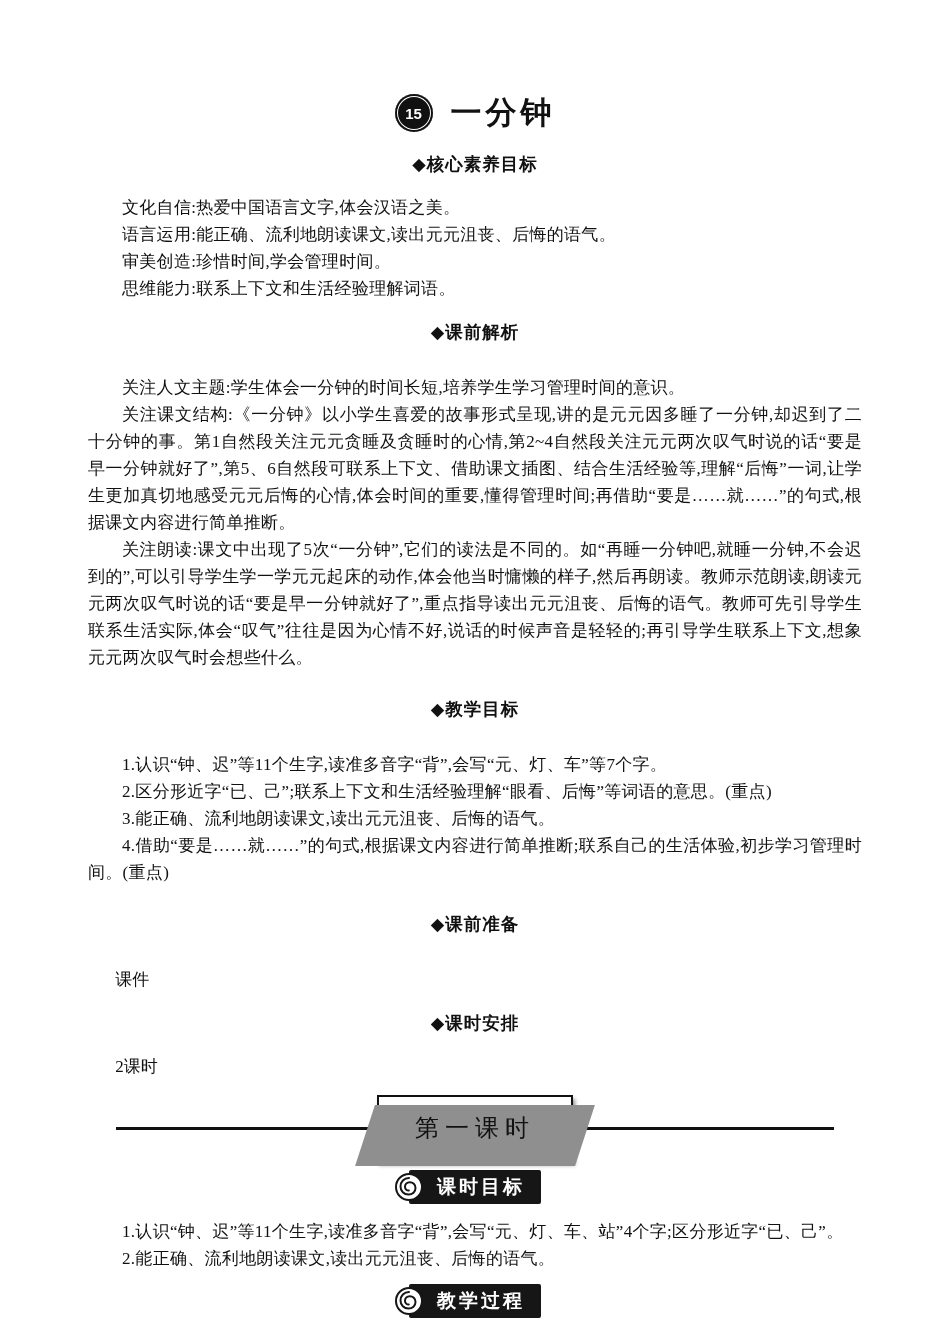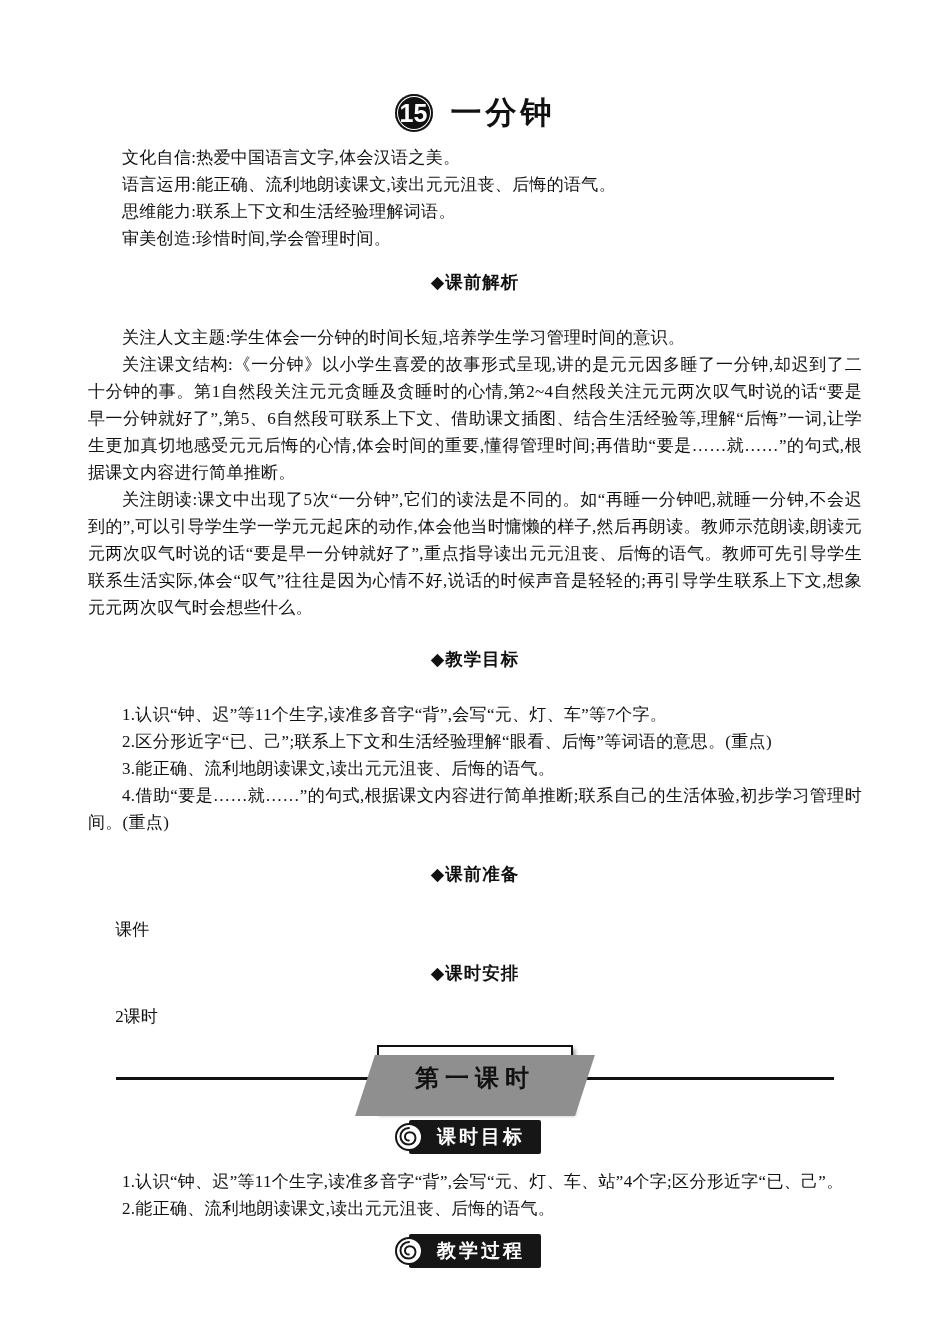--- a/index.html
+++ b/index.html
@@ -15,21 +15,21 @@
     overflow:hidden;
   }
 
   
   .title-row { text-align:center; margin-bottom:10px; white-space:nowrap; }
   .num-circle {
     display:inline-flex; align-items:center; justify-content:center;
     width:38px; height:38px; border-radius:50%;
     background:#111; color:#fff;
     font-family:"Liberation Sans","DejaVu Sans",sans-serif;
-    font-weight:bold; font-size:25px;
+    font-weight:bold; font-size:15px;
     vertical-align:middle; margin-right:14px;
     box-shadow:inset 0 0 0 2px #111, inset 0 0 0 3px #fff;
   }
   .lesson-title {
     font-size:31px; font-weight:bold; letter-spacing:4px; vertical-align:middle;
     font-family:"Liberation Sans","DejaVu Sans",sans-serif;
   }
 
   
   .sec-heading {
@@ -56,21 +56,21 @@
   .banner-wrap { position:relative; height:52px; margin:22px 28px 16px 28px; }
   .banner-line {
     position:absolute; left:0; right:0; top:50%; height:3px; margin-top:-1px;
     background:#111;
   }
   .banner-ribbon {
     position:absolute; left:50%; top:50%;
     transform:translate(-50%,-50%);
     background:#ffffff; border:2px solid #111;
     padding:15px 36px;
-    font-size:24px; font-weight:bold; letter-spacing:6px;
+    font-size:24px; font-weight:normal; letter-spacing:6px;
     font-family:"Liberation Sans","DejaVu Sans",sans-serif;
     box-shadow:2px 4px 4px rgba(0,0,0,0.45);
   }
   .banner-ribbon::before {
     content:""; position:absolute; z-index:-1;
     left:-14px; right:-14px; top:8px; bottom:-7px;
     background:#8f8f8f; transform:skewX(-18deg);
   }
 
   
@@ -92,25 +92,26 @@
 </head>
 <body>
 
 <div class="page">
 
   <div class="title-row">
     <span class="num-circle">15</span>
     <span class="lesson-title">一分钟</span>
   </div>
 
+  <div class="sec-heading">◆核心素养目标</div>
   <div class="goal-list">
     <p class="body-p noj">文化自信:热爱中国语言文字,体会汉语之美。</p>
     <p class="body-p noj">语言运用:能正确、流利地朗读课文,读出元元沮丧、后悔的语气。</p>
+    <p class="body-p noj">审美创造:珍惜时间,学会管理时间。</p>
     <p class="body-p noj">思维能力:联系上下文和生活经验理解词语。</p>
-    <p class="body-p noj">审美创造:珍惜时间,学会管理时间。</p>
   </div>
 
   <div class="sec-heading sp-after">◆课前解析</div>
   <p class="body-p">关注人文主题:学生体会一分钟的时间长短,培养学生学习管理时间的意识。</p>
   <p class="body-p">关注课文结构:《一分钟》以小学生喜爱的故事形式呈现,讲的是元元因多睡了一分钟,却迟到了二十分钟的事。第1自然段关注元元贪睡及贪睡时的心情,第2~4自然段关注元元两次叹气时说的话“要是早一分钟就好了”,第5、6自然段可联系上下文、借助课文插图、结合生活经验等,理解“后悔”一词,让学生更加真切地感受元元后悔的心情,体会时间的重要,懂得管理时间;再借助“要是……就……”的句式,根据课文内容进行简单推断。</p>
   <p class="body-p">关注朗读:课文中出现了5次“一分钟”,它们的读法是不同的。如“再睡一分钟吧,就睡一分钟,不会迟到的”,可以引导学生学一学元元起床的动作,体会他当时慵懒的样子,然后再朗读。教师示范朗读,朗读元元两次叹气时说的话“要是早一分钟就好了”,重点指导读出元元沮丧、后悔的语气。教师可先引导学生联系生活实际,体会“叹气”往往是因为心情不好,说话的时候声音是轻轻的;再引导学生联系上下文,想象元元两次叹气时会想些什么。</p>
 
   <div class="sec-heading sp-both">◆教学目标</div>
   <div class="goal-list">
     <p class="body-p">1.认识“钟、迟”等11个生字,读准多音字“背”,会写“元、灯、车”等7个字。</p>

